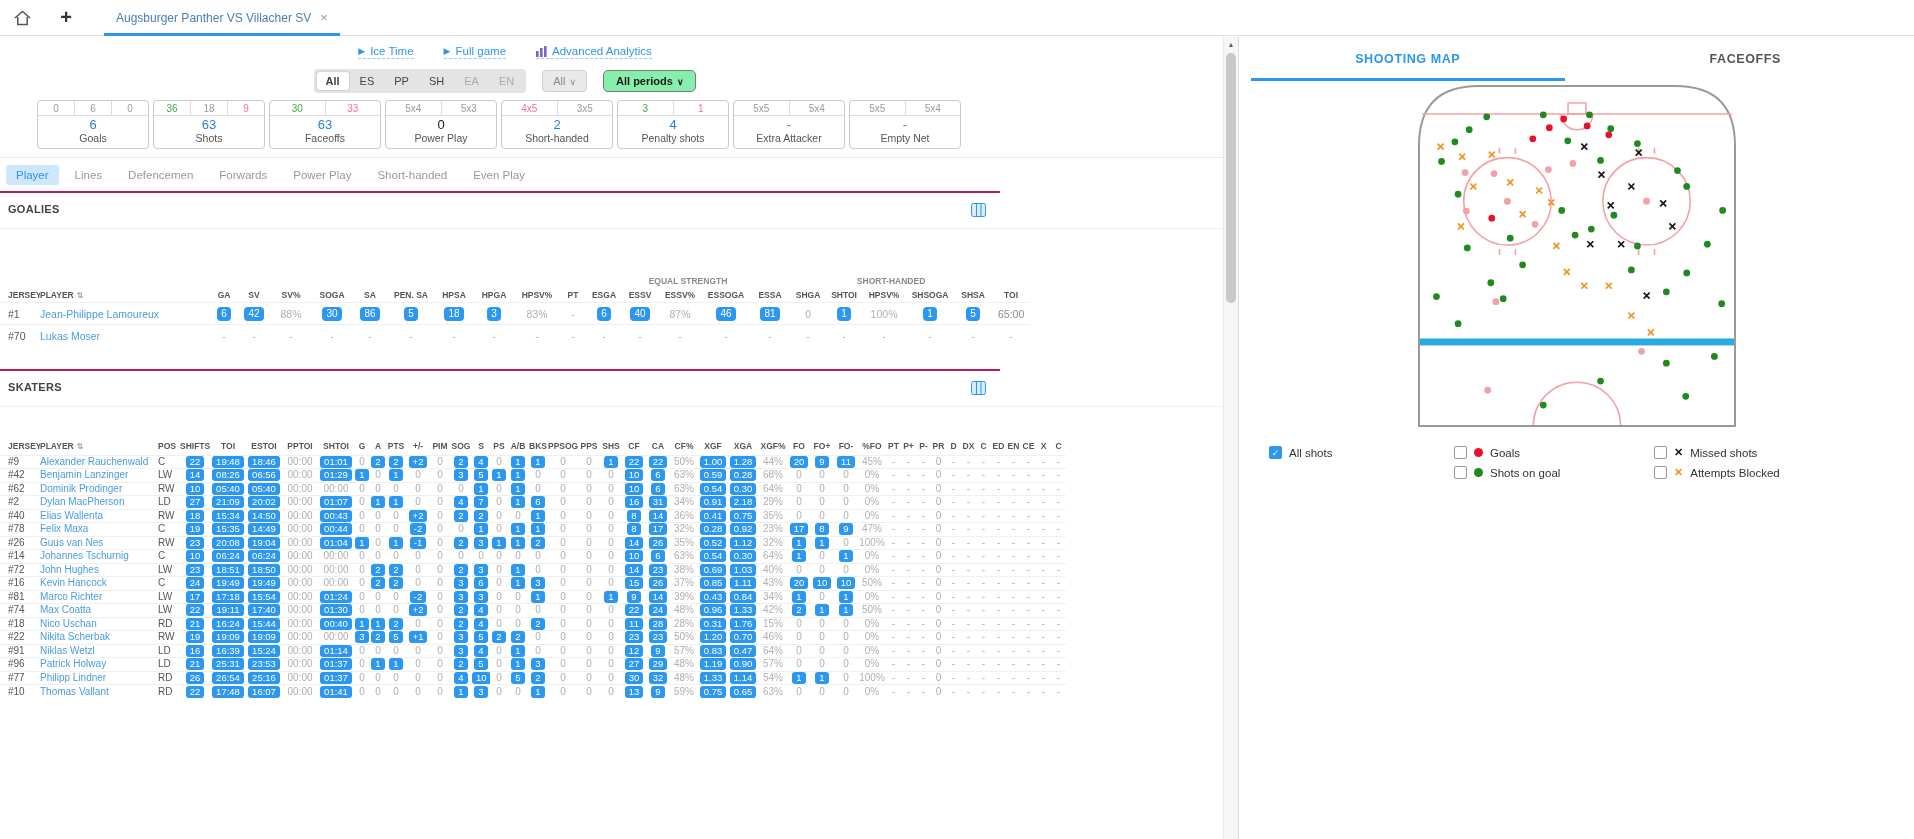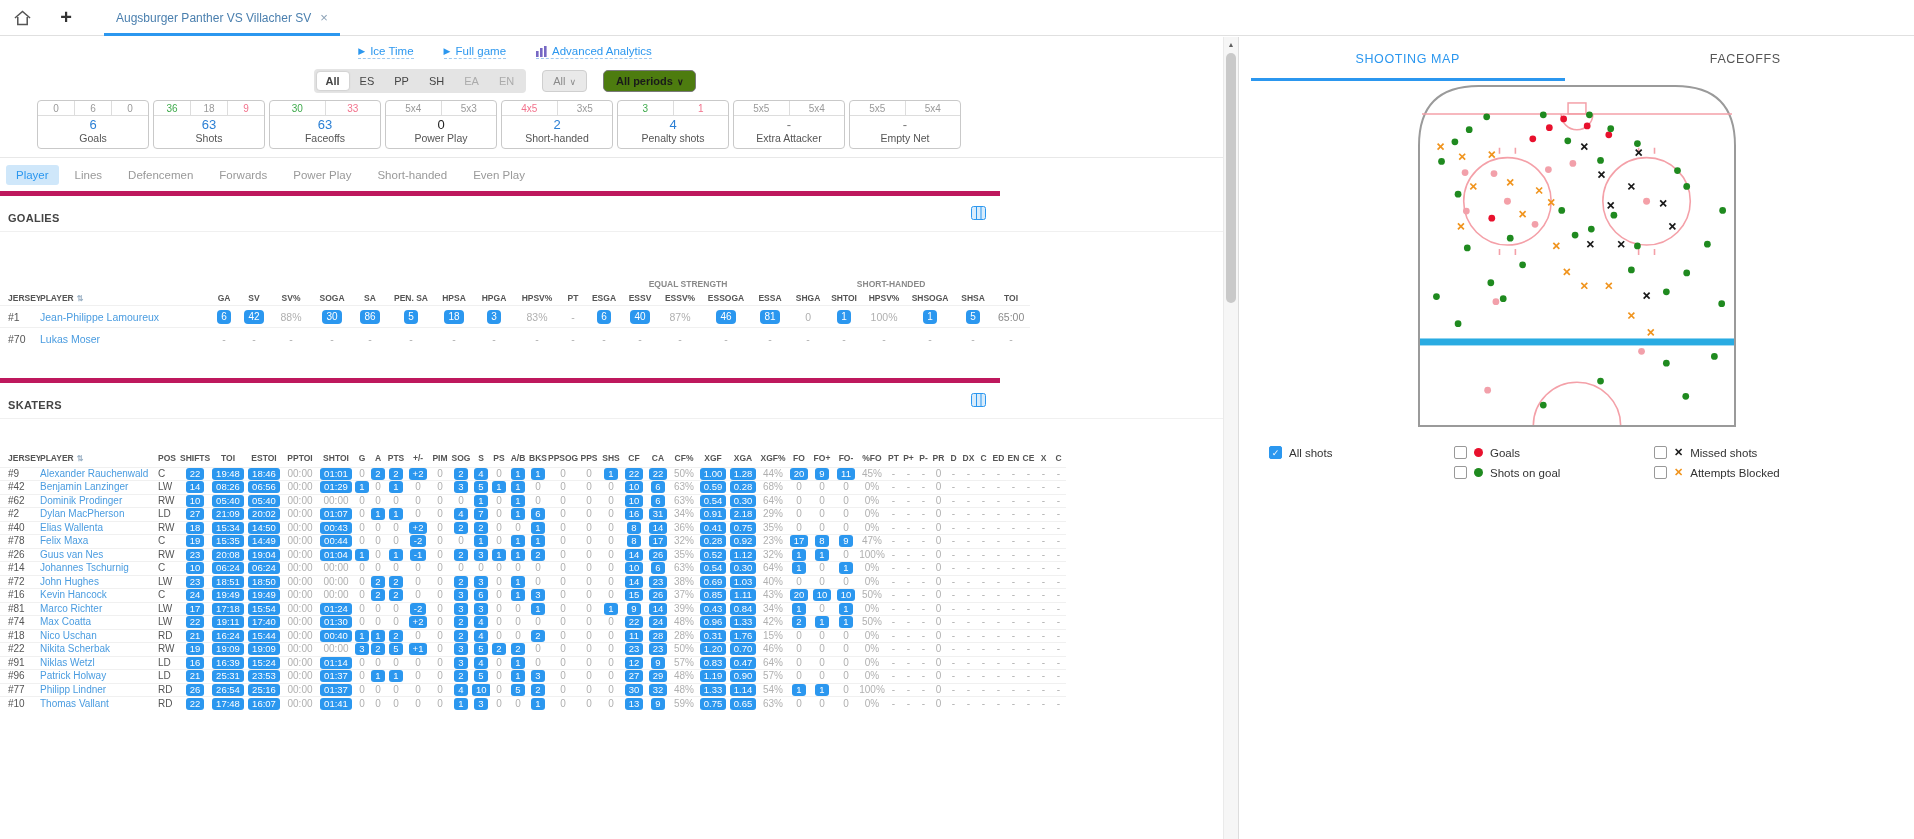--- a/index.html
+++ b/index.html
@@ -23,40 +23,40 @@
   .qlink { color:#2b97ef; font-size:11.5px; display:flex; align-items:center; gap:5px;
     border-bottom:1px dashed #9ec9ef; padding-bottom:1px; cursor:pointer; }
   .tri { font-size:9px; color:#2b97ef; }
   .filter-row { width:1010px; display:flex; justify-content:center; align-items:center; gap:16px; padding:5px 0 2px; }
   .seg-control { background:#e4e4e4; border-radius:4px; padding:3px; display:flex; gap:2px; }
   .seg { padding:3px 9px; font-size:11px; color:#444; border-radius:3px; cursor:pointer; }
   .seg.active { background:#fff; font-weight:bold; box-shadow:0 0 2px rgba(0,0,0,.25); }
   .seg.disabled { color:#ababab; }
   .select-muted { background:#e9e9e9; color:#8a8a8a; border:1px solid #cfcfcf; border-radius:4px;
     padding:4px 10px; font-size:11px; cursor:pointer; }
-  .select-solid { background:#4d7c0f; color:#1a1a1a; font-weight:bold; border:1px solid #7a7a7a;
+  .select-solid { background:#86efac; color:#1a1a1a; font-weight:bold; border:1px solid #7a7a7a;
     border-radius:5px; padding:4px 12px; font-size:11px; cursor:pointer; }
   .caret { font-size:9px; margin-left:4px; }
 
   .boxes-row { display:flex; gap:4px; margin:5px 0 8px 37px; }
   .sbox { width:112px; border:1px solid #c9c9c9; border-radius:4px; background:#fff; overflow:hidden; }
   .sbox-cells { display:flex; border-bottom:1px solid #ddd; }
   .sbox-cell { flex:1; text-align:center; font-size:10px; padding:2px 0 1px; border-right:1px solid #ddd; }
   .sbox-cell:last-child { border-right:none; }
   .c-gray { color:#9a9a9a; } .c-green { color:#3faa4c; } .c-pink { color:#f2728c; }
   .sbox-value { text-align:center; font-size:13px; padding:1px 0 0; }
   .v-blue { color:#2b7fd4; } .v-black { color:#222; } .v-gray { color:#777; }
   .sbox-label { text-align:center; font-size:10.5px; color:#555; padding:0 0 4px; }
 
   .view-tabs { display:flex; gap:6px; padding:7px 6px 6px; border-top:1px solid #e8e8e8; width:1223px; }
   .vtab { padding:4px 10px; color:#999; font-size:11.5px; border-radius:3px; cursor:pointer; }
   .vtab.active { background:#cfe7fa; color:#2b97ef; }
 
-  .section-head { display:flex; justify-content:space-between; align-items:flex-end;
-    padding:10px 14px 7px 8px; border-top:5px solid #be185d; width:1000px; }
+  .section-head { display:flex; justify-content:space-between; align-items:flex-start;
+    padding:10px 14px 7px 8px; border-top:2px solid #be185d; width:1000px; }
   .section-title { font-weight:bold; font-size:11px; color:#444; letter-spacing:.3px; }
   .section-icon { cursor:pointer; }
   .tgap-goalies { height:46px; border-top:1px solid #f0f0f0; }
   .tgap-skaters { height:32px; border-top:1px solid #f0f0f0; }
 
   table { border-collapse:collapse; table-layout:fixed; width:1008px; }
   th { font-size:8.5px; color:#555; font-weight:bold; text-align:center; padding:2px 0;
     white-space:nowrap; overflow:hidden; }
   th.group-th { color:#8a8a8a; }
   td { text-align:center; font-size:10px; color:#b0b0b0; padding:0; white-space:nowrap;
@@ -75,21 +75,21 @@
   #left-scrollbar { position:absolute; top:0; right:0; width:15px; bottom:0;
     background:#f6f6f6; border-left:1px solid #eaeaea; }
   .sb-arrow { height:15px; display:flex; align-items:center; justify-content:center;
     font-size:7px; color:#606060; cursor:pointer; }
   .sb-thumb { position:absolute; top:16px; left:2px; right:2px; height:250px;
     background:#c9c9c9; border-radius:5px; cursor:pointer; }
 
   
   #rightpanel { position:absolute; top:37px; left:1238px; right:0; bottom:0;
     border-left:1px solid #ddd; background:#fff; }
-  .rp-tabs { display:flex; height:44px; }
+  .rp-tabs { display:flex; height:44px;font-weight:bold; }
   .rp-tab { flex:1; display:flex; align-items:center; justify-content:center; position:relative;
     font-size:12.5px; color:#555; letter-spacing:.6px; cursor:pointer; }
   .rp-tab.active { color:#2b97ef; }
   .rp-tab.active::after { content:""; position:absolute; left:12px; right:12px; bottom:0;
     height:3px; background:#2b97ef; }
   .map-title-row { display:flex; align-items:center; justify-content:center; gap:7px;
     padding:9px 0 4px; color:#44637f; font-size:12px; }
   .rink-wrap { display:flex; justify-content:center; padding:2px 0 0; }
   .controls-row { display:flex; align-items:center; gap:20px; padding:16px 22px 4px 26px; }
   .spots-select { font-family:"Liberation Sans",sans-serif; font-size:11.5px; color:#222;
@@ -359,21 +359,21 @@
           <td>-</td>
           <td>-</td>
           <td>-</td>
           <td>-</td>
           <td>-</td>
           <td>-</td>
         </tr>
       </tbody>
     </table>
 
-  <div class="section-head" style="margin-top:28px">
+  <div class="section-head" style="margin-top:22px">
     <span class="section-title">SKATERS</span>
     <span class="section-icon">
       <svg width="15" height="14" viewBox="0 0 15 14">
         <rect x="0.5" y="0.5" width="14" height="13" rx="2" fill="#d9ecfb" stroke="#2b97ef"></rect>
         <line x1="5.5" y1="1" x2="5.5" y2="13" stroke="#2b97ef"></line>
         <line x1="10" y1="1" x2="10" y2="13" stroke="#2b97ef"></line>
       </svg>
     </span>
   </div>
   <div class="tgap-skaters"></div>

